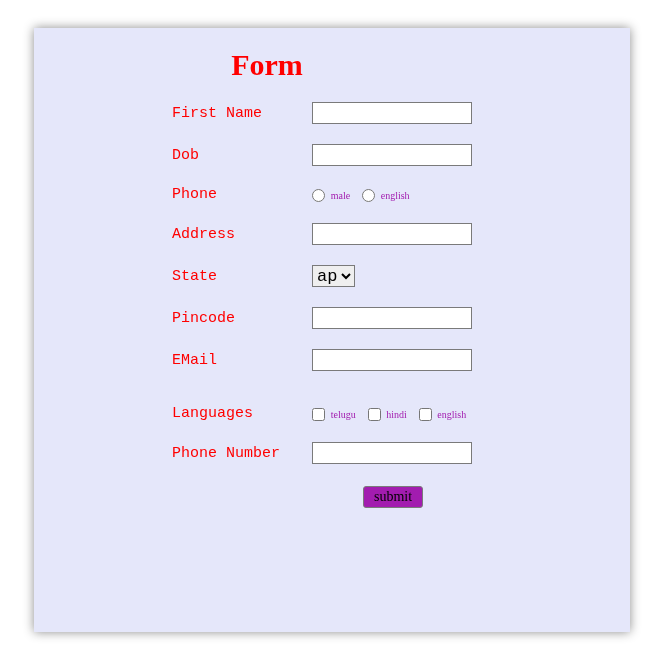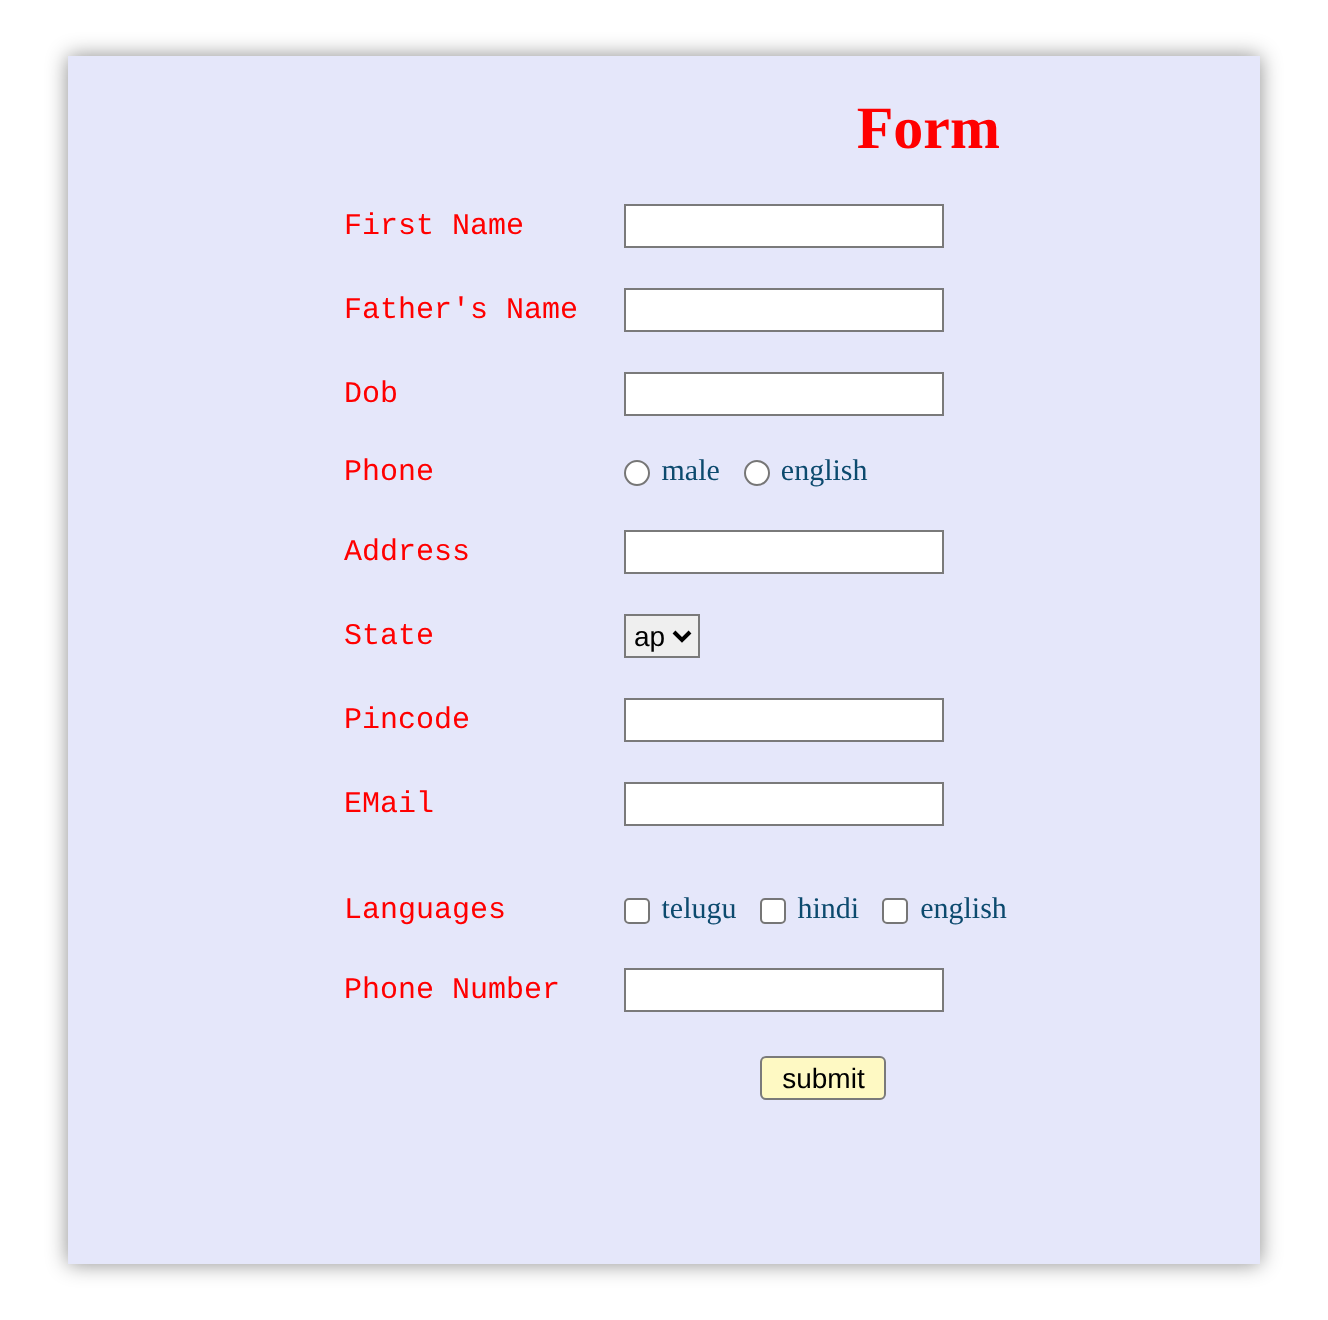--- a/index.html
+++ b/index.html
@@ -18,21 +18,21 @@
     width: 596px;
     height: 604px;
     background: #e5e7fa;
     box-shadow: 0 0 10px rgba(0,0,0,0.45);
     padding: 16px 0 12px 0;
   }
   .title {
     color: #ff0000;
     font-weight: bold;
     font-size: 30px;
-    text-align: right;
+    text-align: center;
     margin: 4px 0 10px 0;
     font-family: "Times New Roman", Times, serif;
     padding-right: 130px;
   }
   .form-table {
     border-collapse: collapse;
     margin-left: 130px;
   }
   .form-table td {
     padding: 10px 8px;
@@ -51,64 +51,58 @@
   .text-input {
     width: 160px;
     height: 22px;
     border: 1px solid #7a7a7a;
     background: #ffffff;
     font-family: inherit;
     font-size: 14px;
     padding: 1px 3px;
   }
   .select-input {
-    font-family: Liberation Sans, sans-serif;
-    font-size: 14px;
+    font-family: Liberation Mono, monospace;
+    font-size: 17px;
     background: #efefef;
     border: 1px solid #7a7a7a;
     height: 22px;
   }
   .radio, .checkbox {
     margin: 0 2px 0 0;
     vertical-align: middle;
   }
   .opt-label {
-    color: #0c4a6e;
-    font-size: 15px;
+    color: #a21caf;
+    font-size: 10px;
     margin-right: 8px;
     vertical-align: middle;
   }
   .spacer-row td { height: 14px; padding: 0; }
   .submit-row td { text-align: center; padding-top: 12px; }
   .submit-btn {
-    font-family: Liberation Sans, sans-serif;
+    font-family: Liberation Serif, serif;
     font-size: 14px;
     padding: 2px 10px;
-    background: #fef9c3;
+    background: #a21caf;
     border: 1px solid #7a7a7a;
     border-radius: 3px;
     cursor: pointer;
   }
 </style>
 </head>
 <body>
 
 <div class="panel">
   <div class="title">Form</div>
 
   <table class="form-table">
     <tbody>
         <tr>
       <td class="label-cell">First Name</td>
-      <td class="value-cell">
-        <input type="text" class="text-input" value="" style="">
-      </td>
-    </tr>
-    <tr>
-      <td class="label-cell">Father's Name</td>
       <td class="value-cell">
         <input type="text" class="text-input" value="" style="">
       </td>
     </tr>
     <tr>
       <td class="label-cell">Dob</td>
       <td class="value-cell">
         <input type="text" class="text-input" value="" style="">
       </td>
     </tr>

